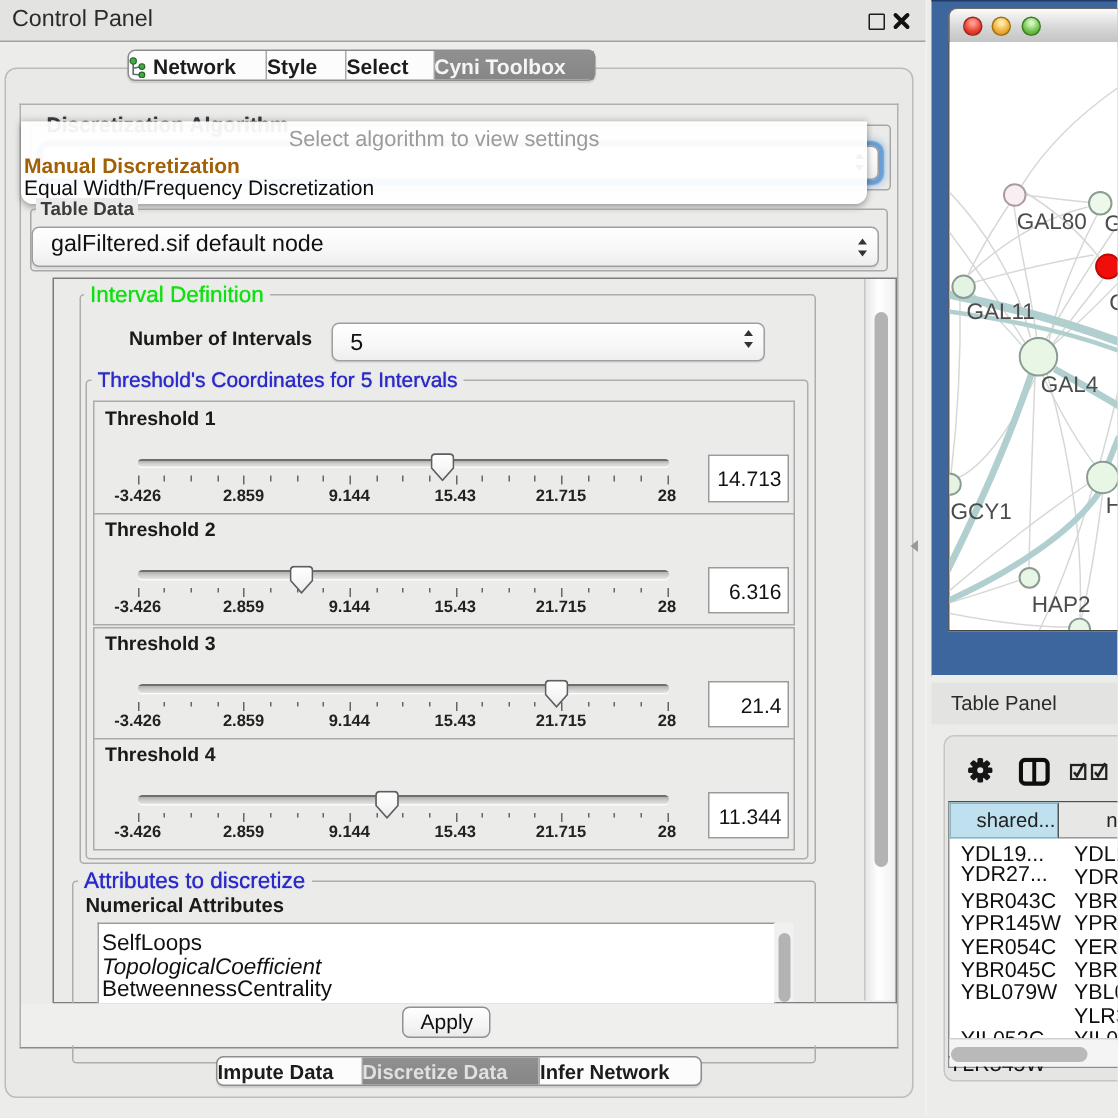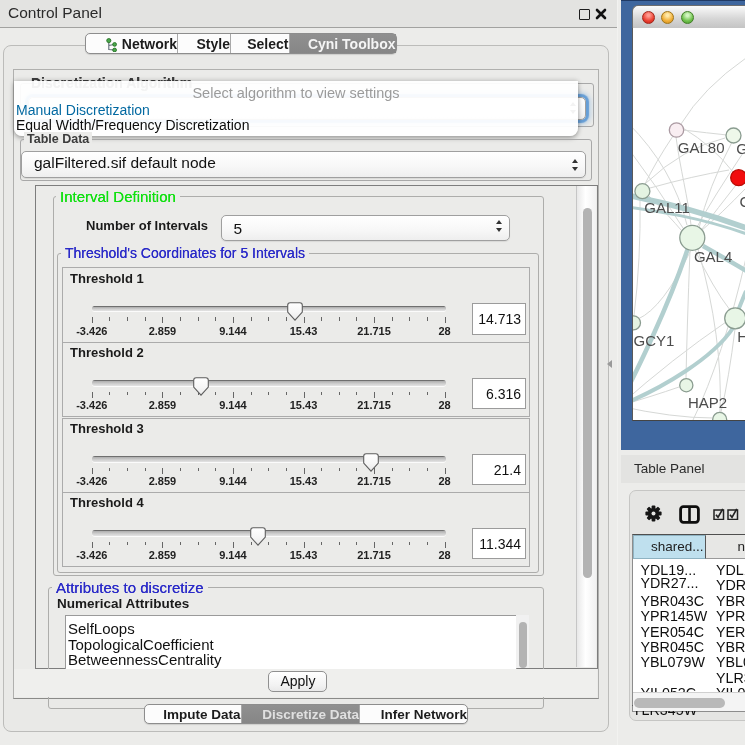--- a/index.html
+++ b/index.html
@@ -25,21 +25,21 @@
          background:linear-gradient(#6f6f6f 0,#6f6f6f 1px,#b3b3b3 1.5px,#cdcdcd 60%,#e4e4e4);
          box-shadow:0 1px 0 rgba(255,255,255,.8);}
   .thumb{position:absolute;top:34px;width:16px;height:19px;}
   .vbox{position:absolute;left:408.5px;top:35px;width:54.5px;height:31.5px;border:1px solid #9b9b9b;
         background:#fff;font-size:14px;color:#111;text-align:right;padding:7px 4px 0 0;box-sizing:border-box;}
   .tick{position:absolute;width:1px;background:#666;}
   .tlab{position:absolute;top:56.5px;font-size:11px;font-weight:bold;color:#222;
         width:50px;text-align:center;}
   .seg{position:absolute;height:20.4px;box-sizing:border-box;border:1px solid #8d8d8d;border-radius:5px;
        background:#fcfcfc;display:flex;box-shadow:0 1px 1px rgba(0,0,0,0.12);}
-  .seg .s{font-size:14px;font-weight:bold;color:#1c1c1c;padding-top:1.5px;text-align:right;
+  .seg .s{font-size:14px;font-weight:bold;color:#1c1c1c;padding-top:1.5px;text-align:left;
           border-right:1px solid #a9a9a9;white-space:nowrap;box-sizing:border-box;}
   .seg .s:last-child{border-right:none;}
   .seg .sel{background:linear-gradient(#909090,#868686);color:#f5f5f5;}
   .rowtxt{position:absolute;font-size:14.3px;color:#101010;white-space:nowrap;}
 </style>
 </head>
 <body>
 
 <div class="abs" style="left:0;top:0;width:618px;height:745px;background:#ececea;"></div>
 
@@ -75,21 +75,21 @@
 <div class="combo" style="left:28px;top:97px;width:556px;height:21px;
      box-shadow:0 0 1px 3px rgba(80,145,210,.8), 0 0 4px 5px rgba(110,165,220,.35);"></div>
 <div class="spin" style="left:570px;top:101px;">
     <div class="up"></div>
     <div class="dn"></div>
   </div>
 
 <div class="abs" style="left:14px;top:81px;width:564px;height:55px;background:rgba(255,255,255,0.94);
      border-radius:0 0 8px 8px;box-shadow:0 2px 5px rgba(0,0,0,0.35), 0 -2px 4px rgba(0,0,0,0.08);"></div>
 <div class="abs" style="left:14px;top:85px;width:564px;text-align:center;font-size:14.5px;color:#9b9b9b;">Select algorithm to view settings</div>
-<div class="abs" style="left:16px;top:102px;font-size:14px;font-weight:normal;color:#0369a1;">Manual Discretization</div>
+<div class="abs" style="left:16px;top:102px;font-size:14px;font-weight:bold;color:#a16207;">Manual Discretization</div>
 <div class="abs" style="left:16px;top:117px;font-size:14px;color:#0c0c0c;">Equal Width/Frequency Discretization</div>
 
 <div class="group" style="left:20px;top:138.5px;width:570px;height:40px;"></div>
 <div class="abs" style="left:24px;top:132px;font-size:12.5px;font-weight:bold;color:#3c3c3c;background:#ebebe9;padding:0 3px;">Table Data</div>
 <div class="combo" style="left:21px;top:151px;width:563px;height:25px;">
   <div class="ctext" style="top:1.5px;">galFiltered.sif default node</div>
 </div>
 <div class="spin" style="left:572px;top:157.5px;">
     <div class="up"></div>
     <div class="dn"></div>
@@ -286,21 +286,21 @@
       </svg>
 <div class="vbox">11.344</div>
 </div>
 </div>
 
 <div class="group" style="left:47.5px;top:587px;width:494px;height:120px;border-color:#adadab;"></div>
 <div class="gtitle" style="left:52px;top:580px;color:#2a2ac8;">Attributes to discretize</div>
 <div class="abs" style="left:57px;top:596px;font-size:13.5px;font-weight:bold;color:#1a1a1a;">Numerical Attributes</div>
 <div class="abs" style="left:64.5px;top:615px;width:450px;height:53px;background:#ffffff;border:1px solid #9a9a9a;border-bottom:none;"></div>
 <div class="abs" style="left:68px;top:620px;font-size:15px;color:#111;">SelfLoops</div>
-<div class="abs" style="left:68px;top:635.5px;font-size:15px;color:#111;">TopologicalCoefficient</div>
+<div class="abs" style="left:68px;top:635.5px;font-size:15px;color:#111;font-style:italic;">TopologicalCoefficient</div>
 <div class="abs" style="left:68px;top:651px;font-size:15px;color:#111;">BetweennessCentrality</div>
 
 <div class="abs" style="left:515.5px;top:615px;width:13.5px;height:53px;background:#f1f1f1;"></div>
 <div class="abs" style="left:519px;top:622px;width:8px;height:46px;background:#b3b3b3;border-radius:4px;"></div>
 
 <div class="abs" style="left:14px;top:669px;width:583px;height:28px;background:#efefed;"></div>
 
 <div class="abs" style="left:268.4px;top:671.2px;width:59px;height:20.4px;box-sizing:border-box;border:1px solid #909090;border-radius:5px;
      background:linear-gradient(#ffffff,#f2f2f2 70%,#e9e9e9);text-align:center;font-size:14px;color:#111;padding-top:1px;">Apply</div>
 

